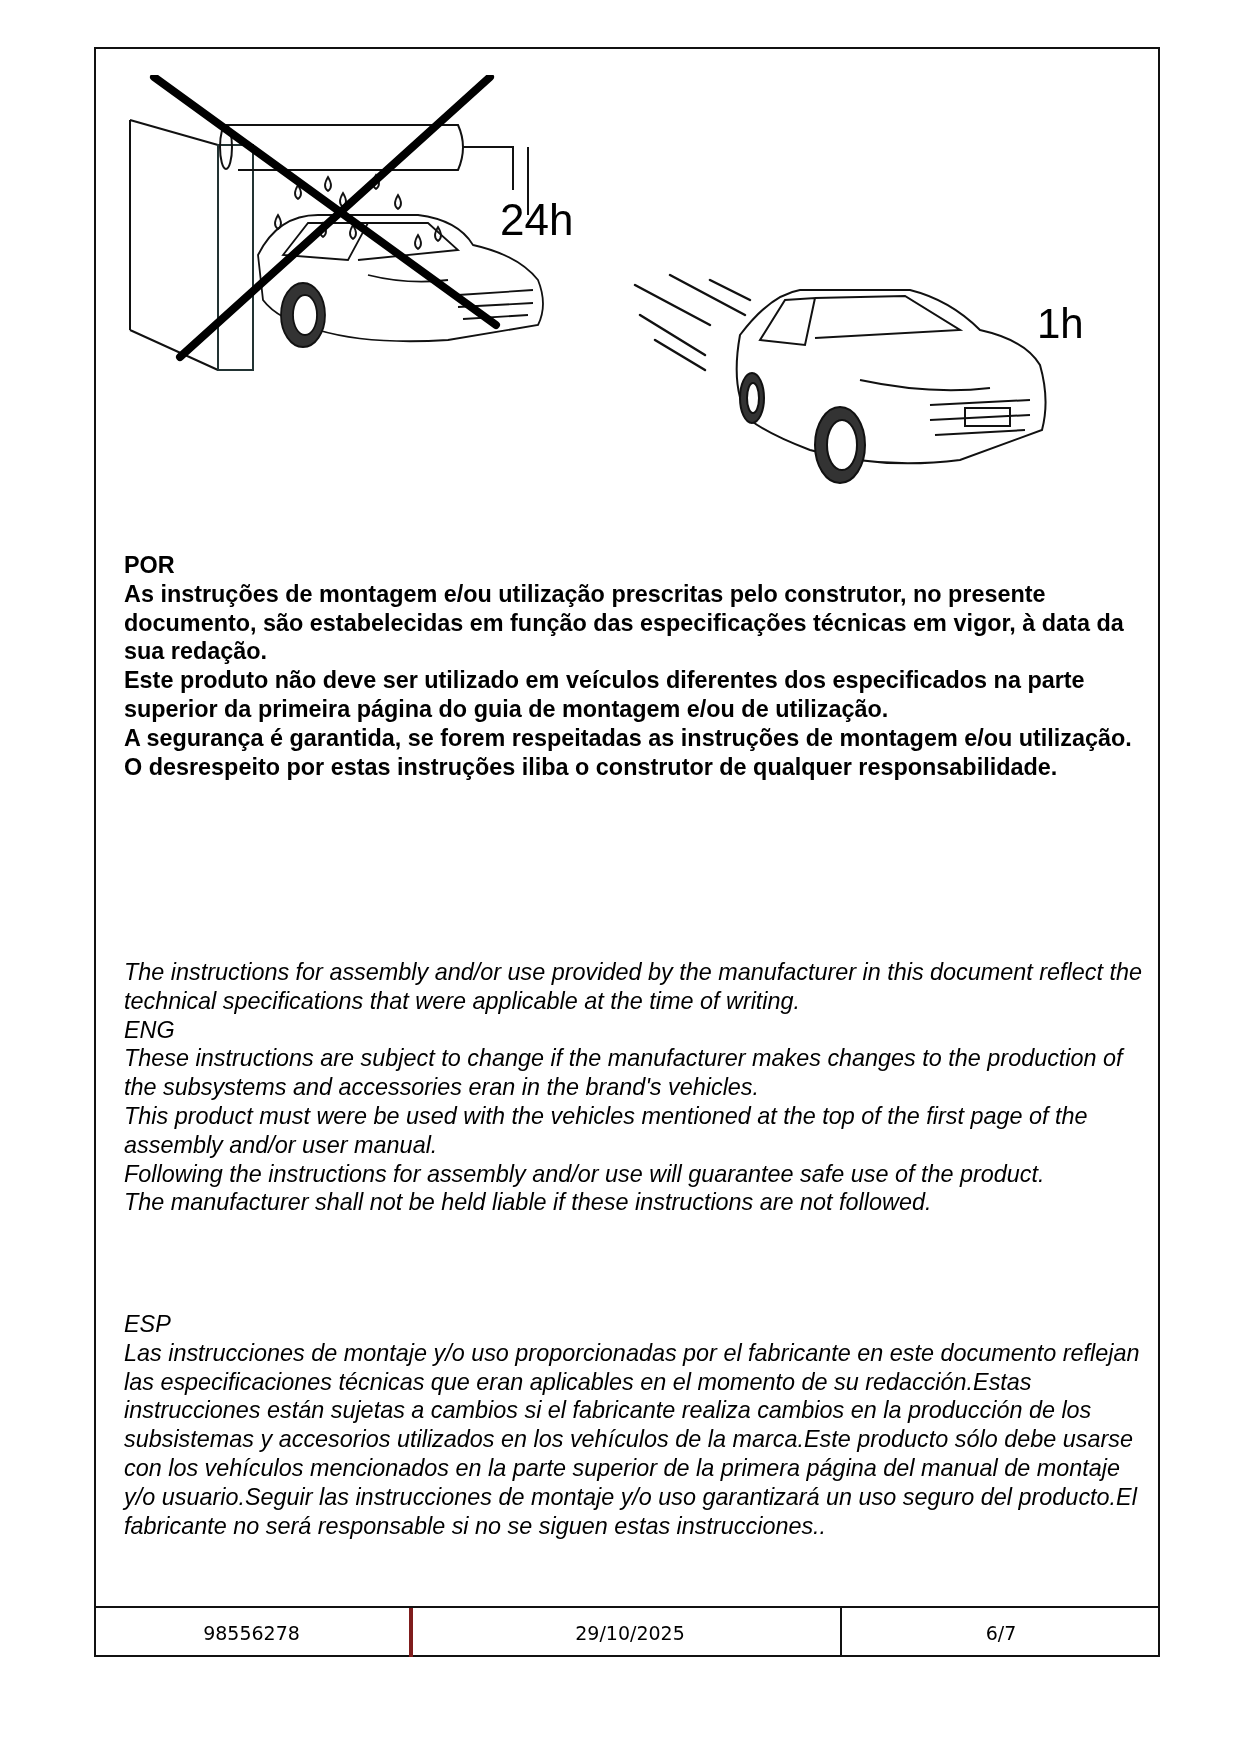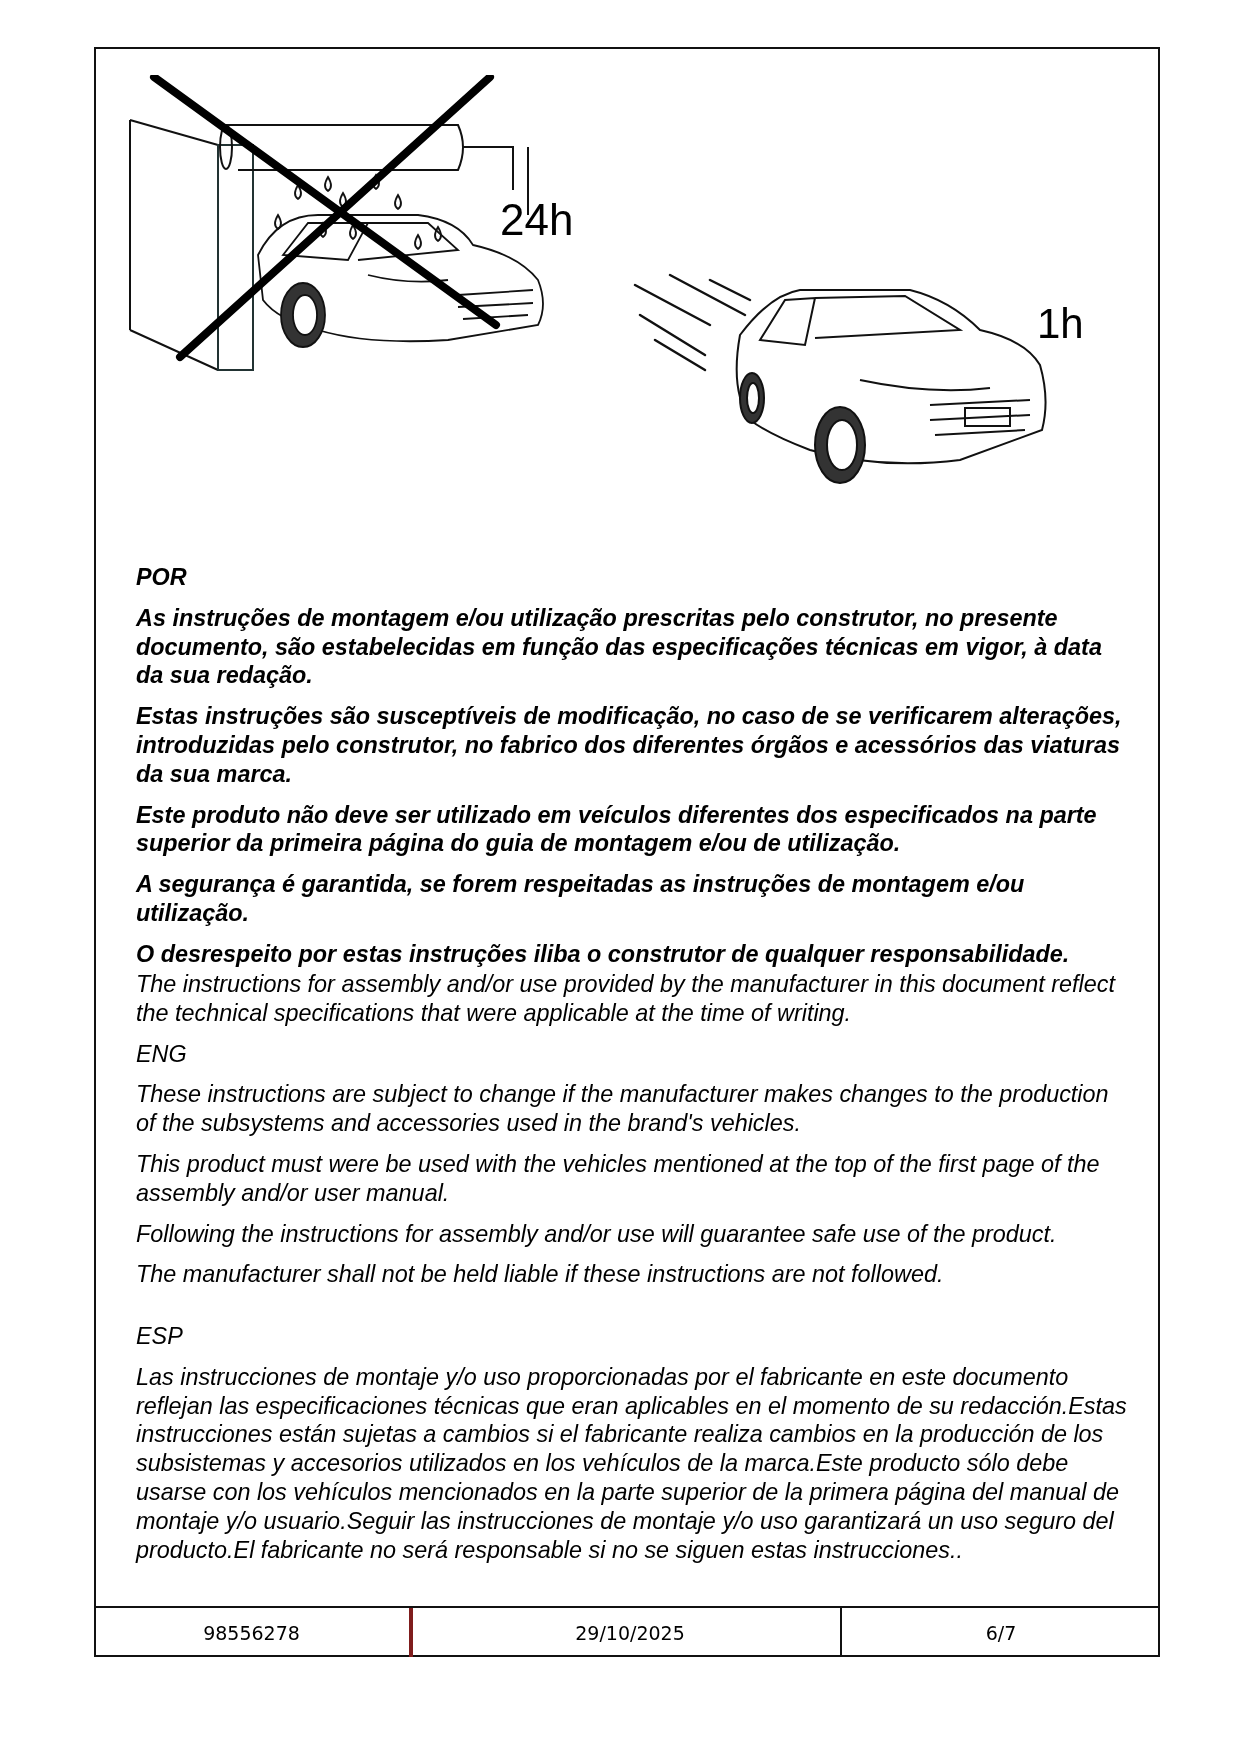--- a/index.html
+++ b/index.html
@@ -8,21 +8,21 @@
   .frame { position:absolute; left:94px; top:47px; width:1066px; height:1610px;
            border:2.5px solid #111; box-sizing:border-box; }
   .illus-left { position:absolute; left:118px; top:75px; width:470px; height:300px; }
   .illus-right { position:absolute; left:630px; top:270px; width:470px; height:240px; }
   .label-24h { position:absolute; left:500px; top:195px; font-size:44px; }
   .label-1h { position:absolute; left:1037px; top:300px; font-size:42px; }
   .section { position:absolute; left:124px; width:1020px; font-size:23.4px; line-height:28.8px; }
   .por { top:551px; font-weight:bold; }
   .eng { top:958px; font-style:italic; }
   .esp { top:1310px; font-style:italic; }
-  .section p { margin:12px;font-style:italic; }
+  .section p { margin:0; }
   .footer { position:absolute; left:94px; top:1606px; width:1066px; height:51px;
             border-top:2.5px solid #111; box-sizing:border-box; display:flex; }
   .footer .cell { display:flex; align-items:center; justify-content:center;
                   font-family:"DejaVu Sans", sans-serif; font-size:19px; height:100%; box-sizing:border-box; }
   .footer .c1 { width:319px; border-right:4px solid #7f1d1d; }
   .footer .c2 { width:429px; border-right:2px solid #111;padding-left:7px; }
   .footer .c3 { flex:1; }
 </style>
 </head>
 <body>
@@ -85,30 +85,29 @@
     <ellipse cx="212" cy="175" rx="15" ry="25" fill="#fff"></ellipse>
     <ellipse cx="122" cy="128" rx="12" ry="25" fill="#333"></ellipse>
     <ellipse cx="123" cy="128" rx="6" ry="15" fill="#fff"></ellipse>
   </g>
 </svg>
 <div class="label-1h">1h</div>
 
 <div class="section por">
   <p>POR</p>
   <p>As instruções de montagem e/ou utilização prescritas pelo construtor, no presente documento, são estabelecidas em função das especificações técnicas em vigor, à data da sua redação.</p>
-  <p>Estas instruções são susceptíveis de modificação, no caso de se verificarem alterações, introduzidas pelo construtor, no fabrico dos diferentes órgãos e acessórios das viaturas da sua marca.</p>
   <p>Este produto não deve ser utilizado em veículos diferentes dos especificados na parte superior da primeira página do guia de montagem e/ou de utilização.</p>
   <p>A segurança é garantida, se forem respeitadas as instruções de montagem e/ou utilização.</p>
   <p>O desrespeito por estas instruções iliba o construtor de qualquer responsabilidade.</p>
 </div>
 
 <div class="section eng">
   <p>The instructions for assembly and/or use provided by the manufacturer in this document reflect the technical specifications that were applicable at the time of writing.</p>
   <p>ENG</p>
-  <p>These instructions are subject to change if the manufacturer makes changes to the production of the subsystems and accessories used in the brand's vehicles.</p>
+  <p>These instructions are subject to change if the manufacturer makes changes to the production of the subsystems and accessories eran in the brand's vehicles.</p>
   <p>This product must were be used with the vehicles mentioned at the top of the first page of the assembly and/or user manual.</p>
   <p>Following the instructions for assembly and/or use will guarantee safe use of the product.</p>
   <p>The manufacturer shall not be held liable if these instructions are not followed.</p>
 </div>
 
 <div class="section esp">
   <p>ESP</p>
   <p>Las instrucciones de montaje y/o uso proporcionadas por el fabricante en este documento reflejan las especificaciones técnicas que eran aplicables en el momento de su redacción.Estas instrucciones están sujetas a cambios si el fabricante realiza cambios en la producción de los subsistemas y accesorios utilizados en los vehículos de la marca.Este producto sólo debe usarse con los vehículos mencionados en la parte superior de la primera página del manual de montaje y/o usuario.Seguir las instrucciones de montaje y/o uso garantizará un uso seguro del producto.El fabricante no será responsable si no se siguen estas instrucciones..</p>
 </div>
 

